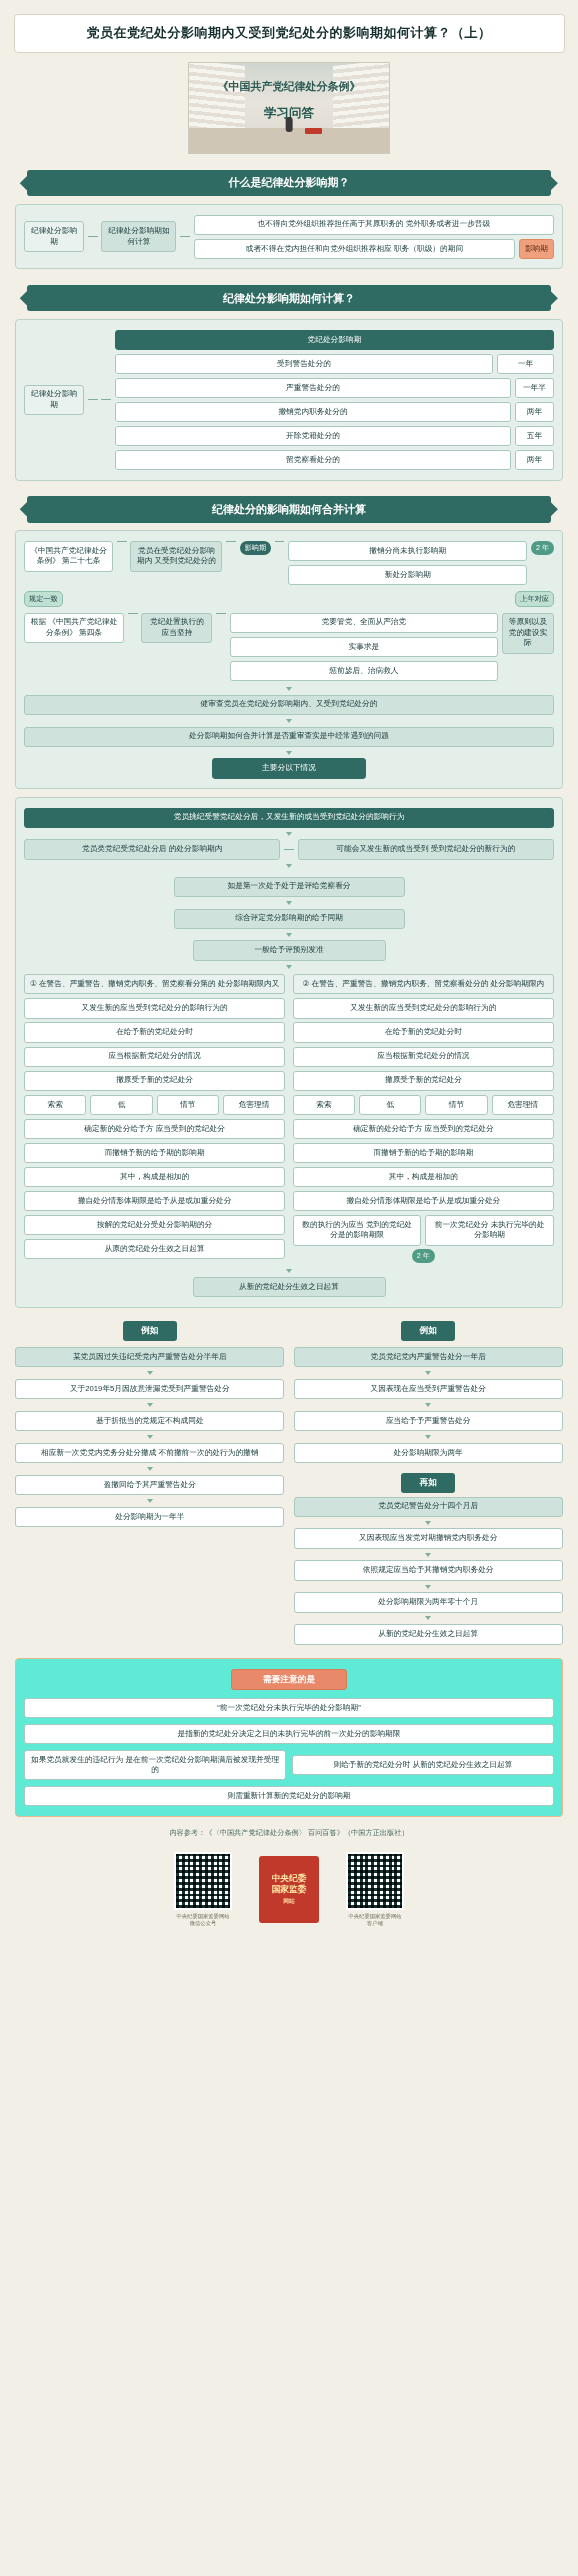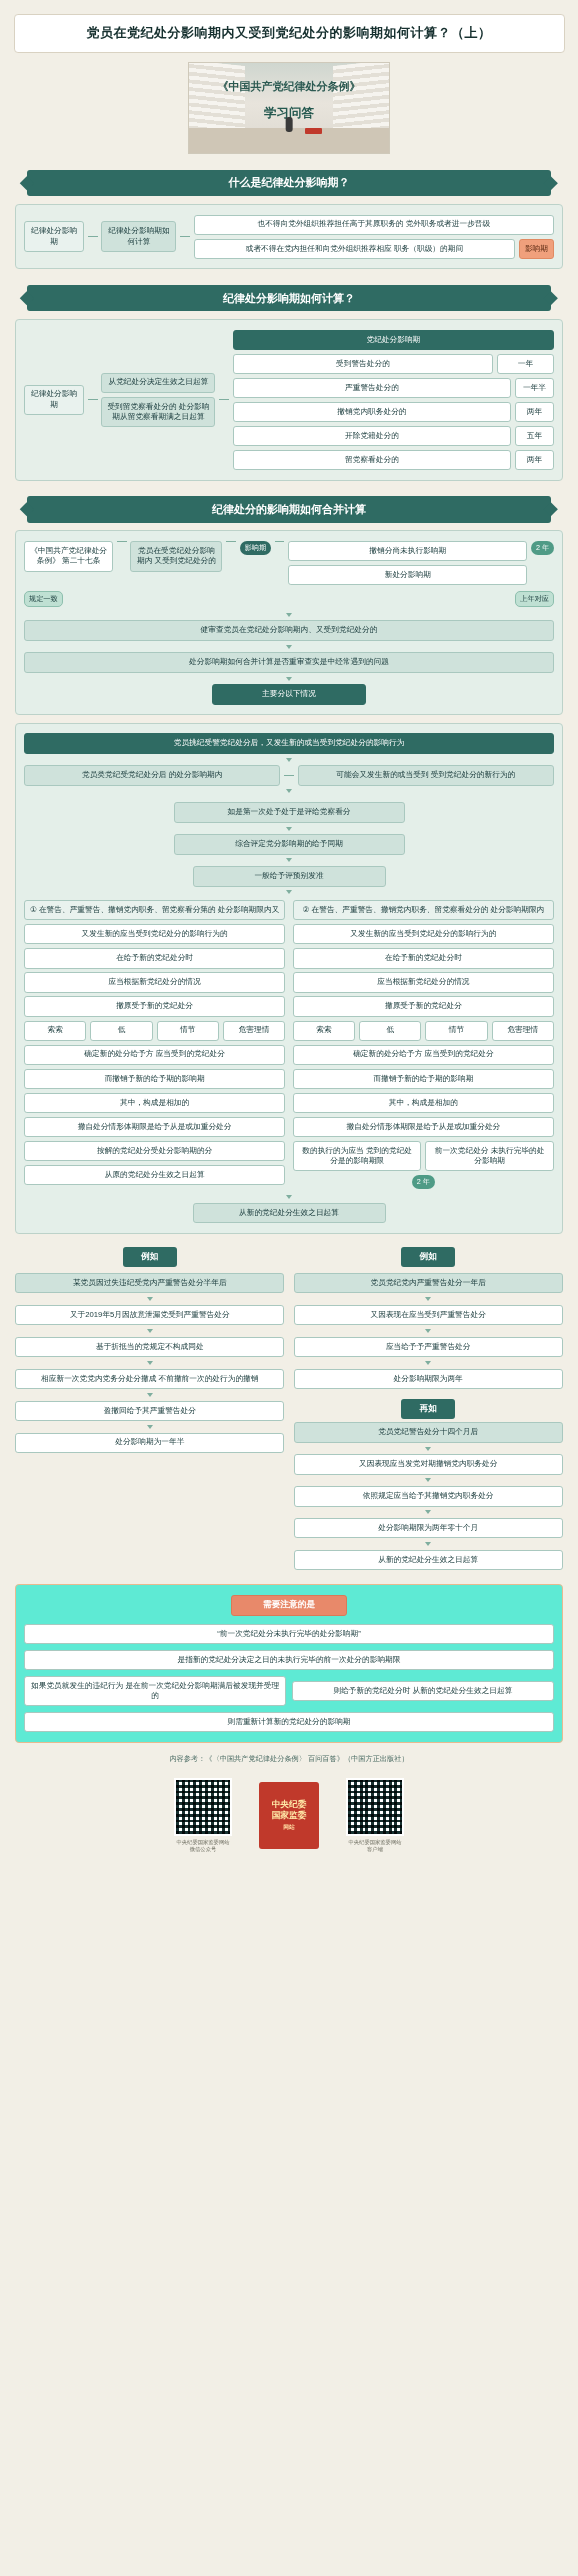--- a/index.html
+++ b/index.html
@@ -158,25 +158,20 @@
         </div>
       </div>
     </div>
   </div>
 
   <div class="sec-head">纪律处分影响期如何计算？</div>
   <div class="panel">
     <div class="row">
       <div class="bx lite" style="width:60px">纪律处分影响期</div>
       <div class="hline"></div>
-      <div class="col" style="width:114px">
-        <div class="bx">从党纪处分决定生效之日起算</div>
-        <div class="bx">受到留党察看处分的
-处分影响期从留党察看期满之日起算</div>
-      </div>
       <div class="hline"></div>
       <div class="col grow">
         <div class="bx teal">党纪处分影响期</div>
         <div class="row">
             <div class="bx white grow">受到警告处分的</div>
             <div class="bx white" style="width:57px">一年</div>
           </div>
         <div class="row">
             <div class="bx white grow">严重警告处分的</div>
             <div class="bx white" style="width:39px">一年半</div>
@@ -213,20 +208,36 @@
         <div class="bx white">新处分影响期</div>
       </div>
       <div class="chip green">2 年</div>
     </div>
 
     <div class="row" style="margin-top:5.8px;justify-content:space-between">
       <div class="note-chip">规定一致</div>
       <div class="note-chip">上年对应</div>
     </div>
 
+    <div class="row" style="margin-top:5.8px;align-items:flex-start">
+      <div class="bx white" style="width:100px">根据
+《中国共产党纪律处分条例》
+第四条</div>
+      <div class="hline"></div>
+      <div class="bx" style="width:71px">党纪处置执行的
+应当坚持</div>
+      <div class="hline"></div>
+      <div class="col grow">
+        <div class="bx white">党要管党、全面从严治党</div>
+        <div class="bx white">实事求是</div>
+        <div class="bx white">惩前毖后、治病救人</div>
+      </div>
+      <div class="bx" style="width:52px">等原则以及
+党的建设实际</div>
+    </div>
 
     <div class="arrow-d" style="margin-top:5.8px"></div>
     <div class="bx" style="margin-top:3.9px">健审查党员在党纪处分影响期内、又受到党纪处分的</div>
     <div class="arrow-d" style="margin-top:3.9px"></div>
     <div class="bx" style="margin-top:3.9px">处分影响期如何合并计算是否重审查实是中经常遇到的问题</div>
     <div class="arrow-d" style="margin-top:3.9px"></div>
     <div class="bx teal" style="margin-top:3.9px;width:154px;margin-left:auto;margin-right:auto">主要分以下情况</div>
   </div>
 
   <div class="panel big">

